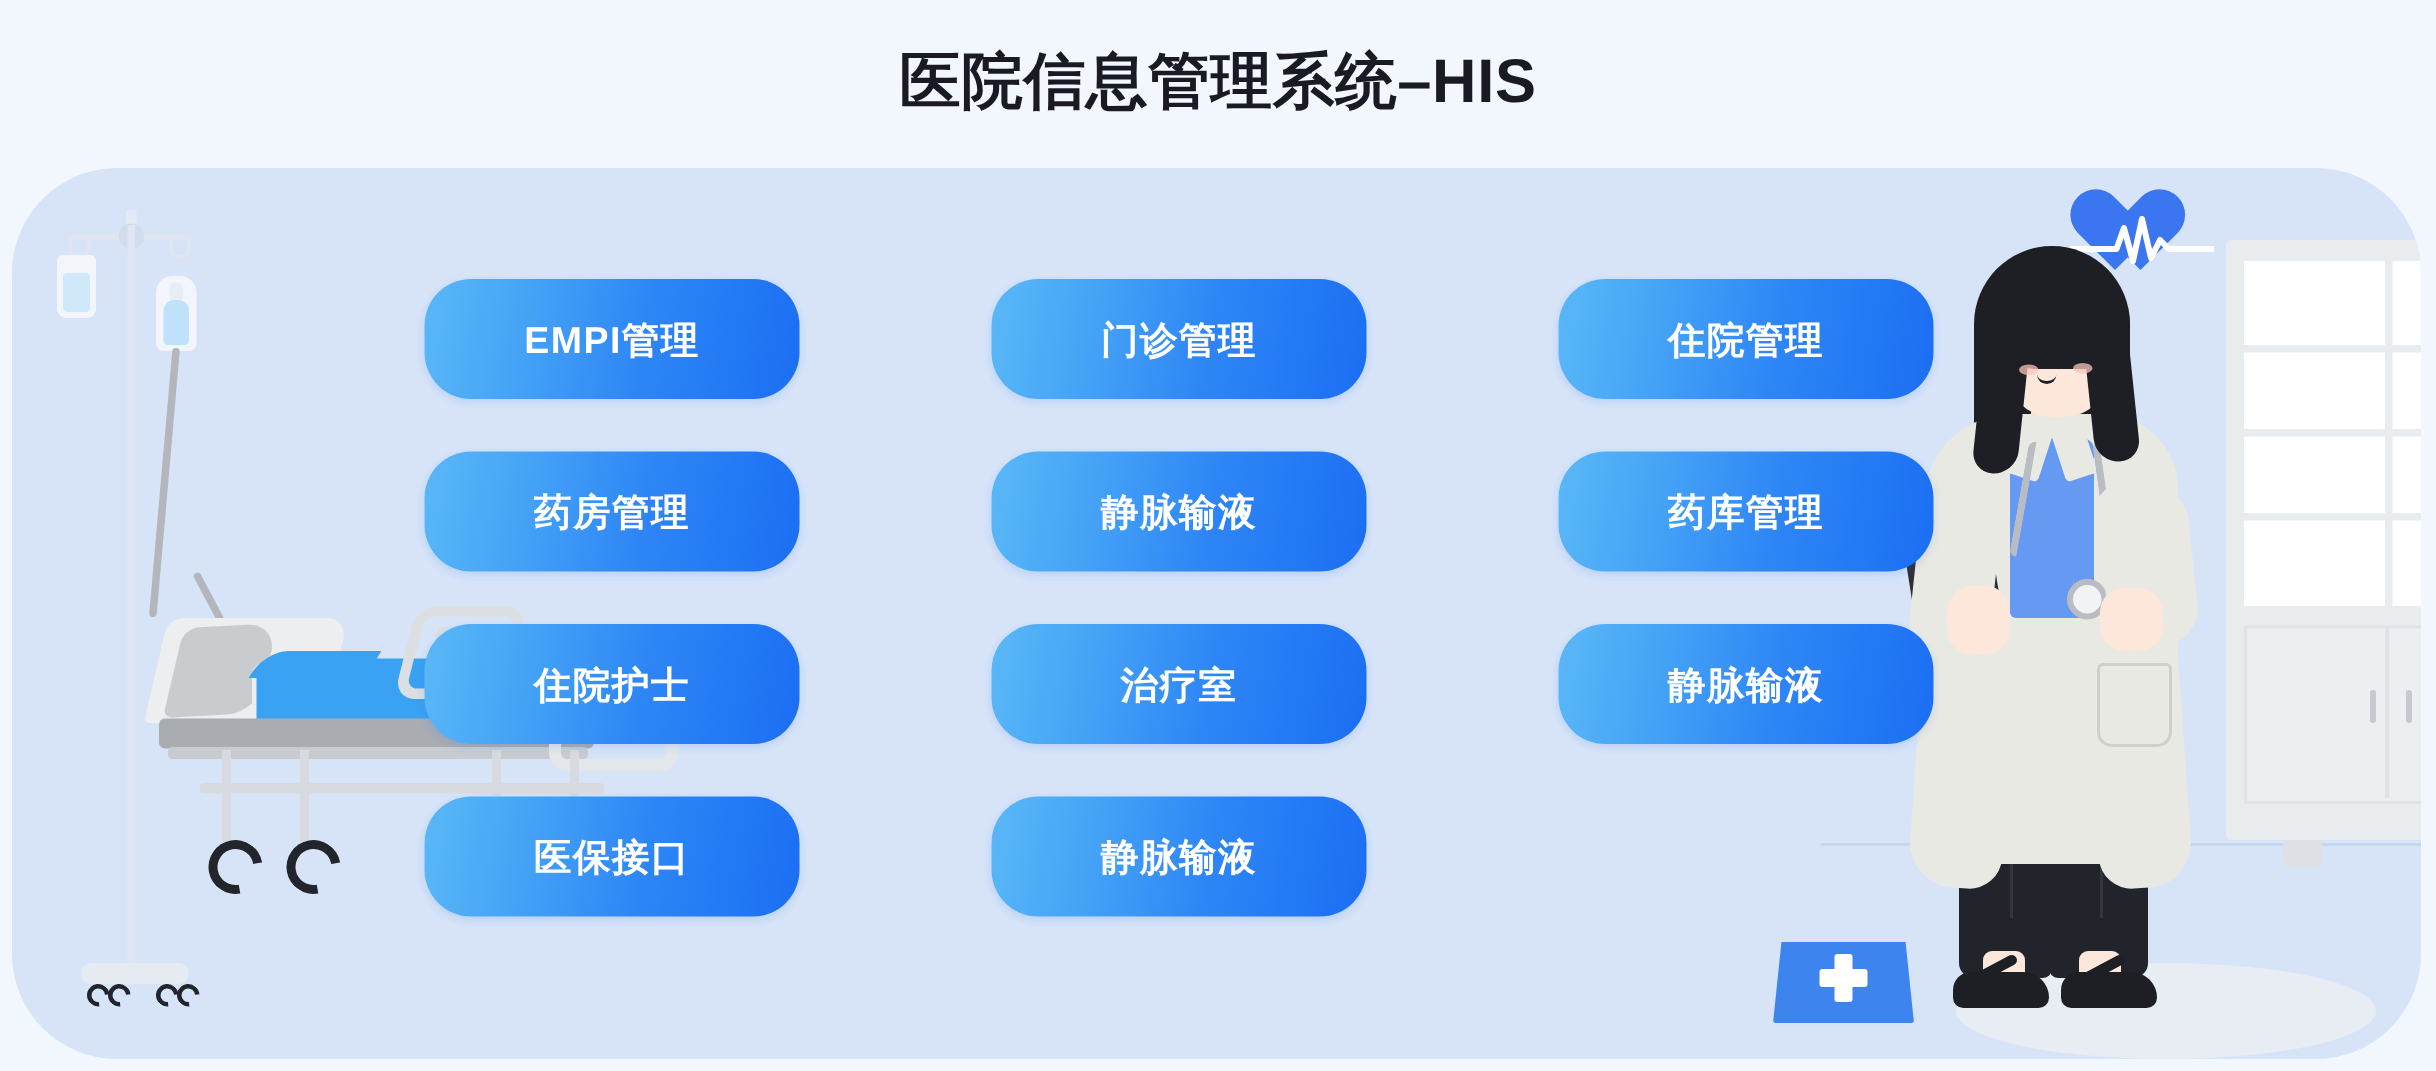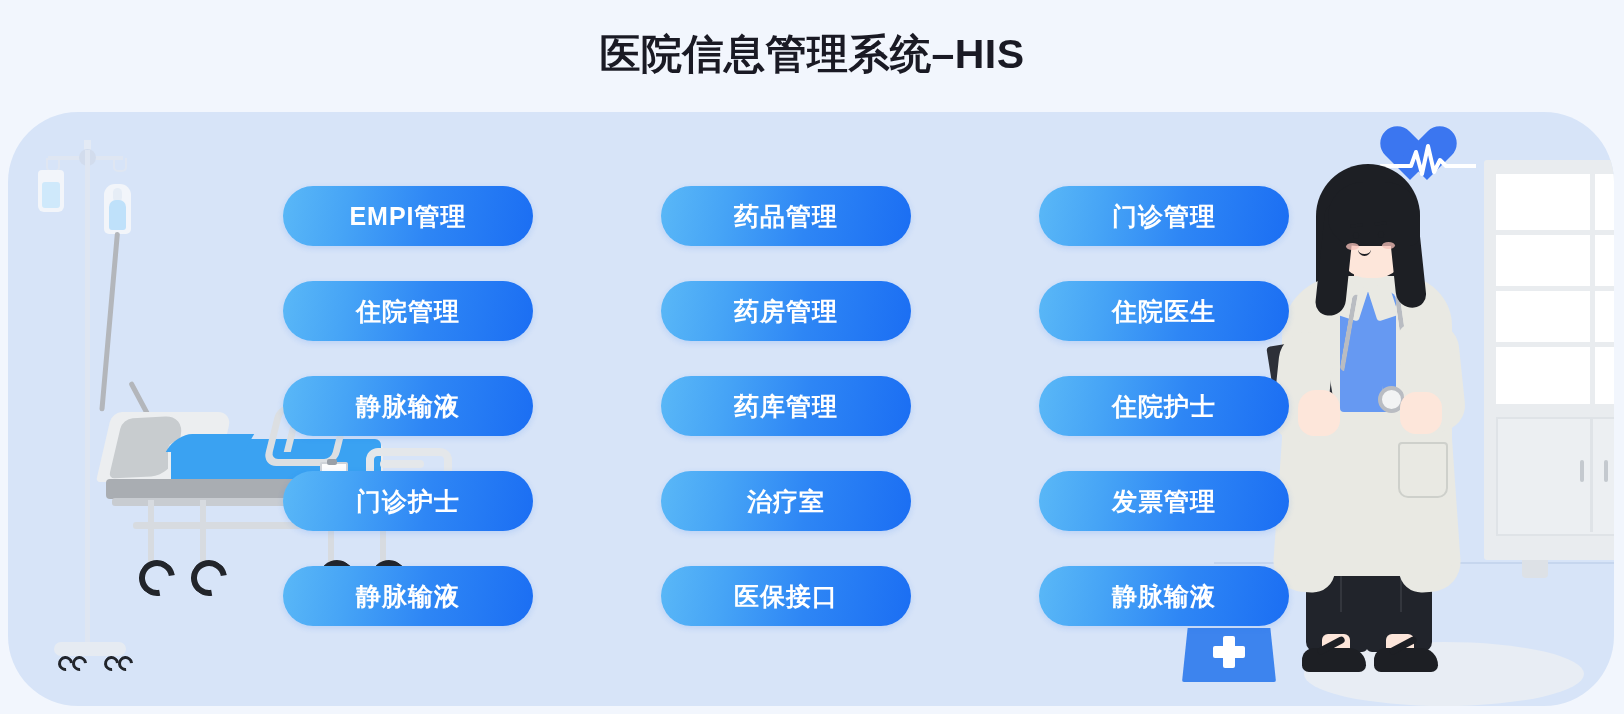--- a/index.html
+++ b/index.html
@@ -395,21 +395,21 @@
     top: 74px;
     width: 1020px;
     display: grid;
     grid-template-columns: repeat(3, 250px);
     column-gap: 128px;
     row-gap: 35px;
     z-index: 20;
   }
   .module-btn {
     width: 250px;
-    height: 60px;
+    height: 80px;
     border-radius: 31px;
     background: linear-gradient(100deg, #5ab8f7 0%, #46a4f6 26%, #2e86f5 58%, #1b6ef3 100%);
     color: #ffffff;
     font-size: 25px;
     font-weight: bold;
     display: flex;
     align-items: center;
     justify-content: center;
     letter-spacing: 1px;
     border: none;
@@ -543,34 +543,30 @@
       <div class="doc-eye" style="left:124px; top:89px;"></div>
       <div class="doc-cheek" style="left:92px; top:101px;"></div>
       <div class="doc-cheek" style="left:128px; top:100px;"></div>
       <div class="doc-mouth"></div>
     </div>
   </div>
 
   <div class="btn-grid">
 
     <button class="module-btn">EMPI管理</button>
-    <button class="module-btn">药品管理</button>
     <button class="module-btn">门诊管理</button>
 
     <button class="module-btn">住院管理</button>
     <button class="module-btn">药房管理</button>
-    <button class="module-btn">住院医生</button>
 
     <button class="module-btn">静脉输液</button>
     <button class="module-btn">药库管理</button>
     <button class="module-btn">住院护士</button>
 
-    <button class="module-btn">门诊护士</button>
     <button class="module-btn">治疗室</button>
-    <button class="module-btn">发票管理</button>
 
     <button class="module-btn">静脉输液</button>
     <button class="module-btn">医保接口</button>
     <button class="module-btn">静脉输液</button>
   </div>
 </div>
 
 <div class="medkit"></div>
 <div class="medkit-cross-v"></div>
 <div class="medkit-cross-h"></div>

